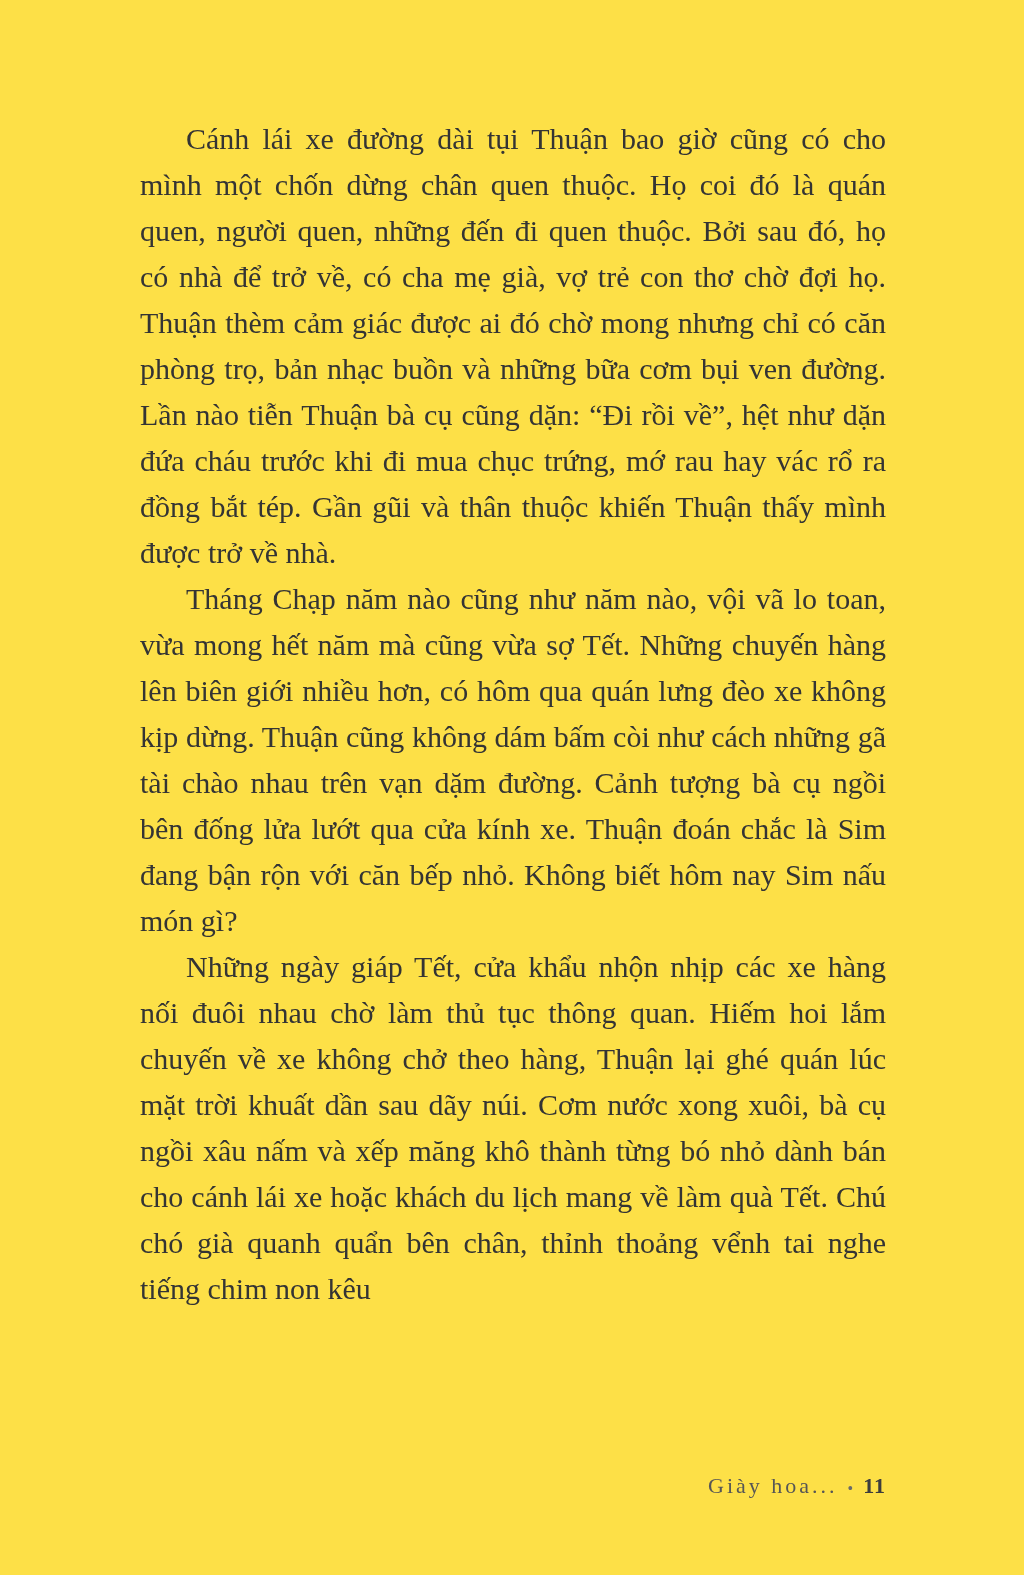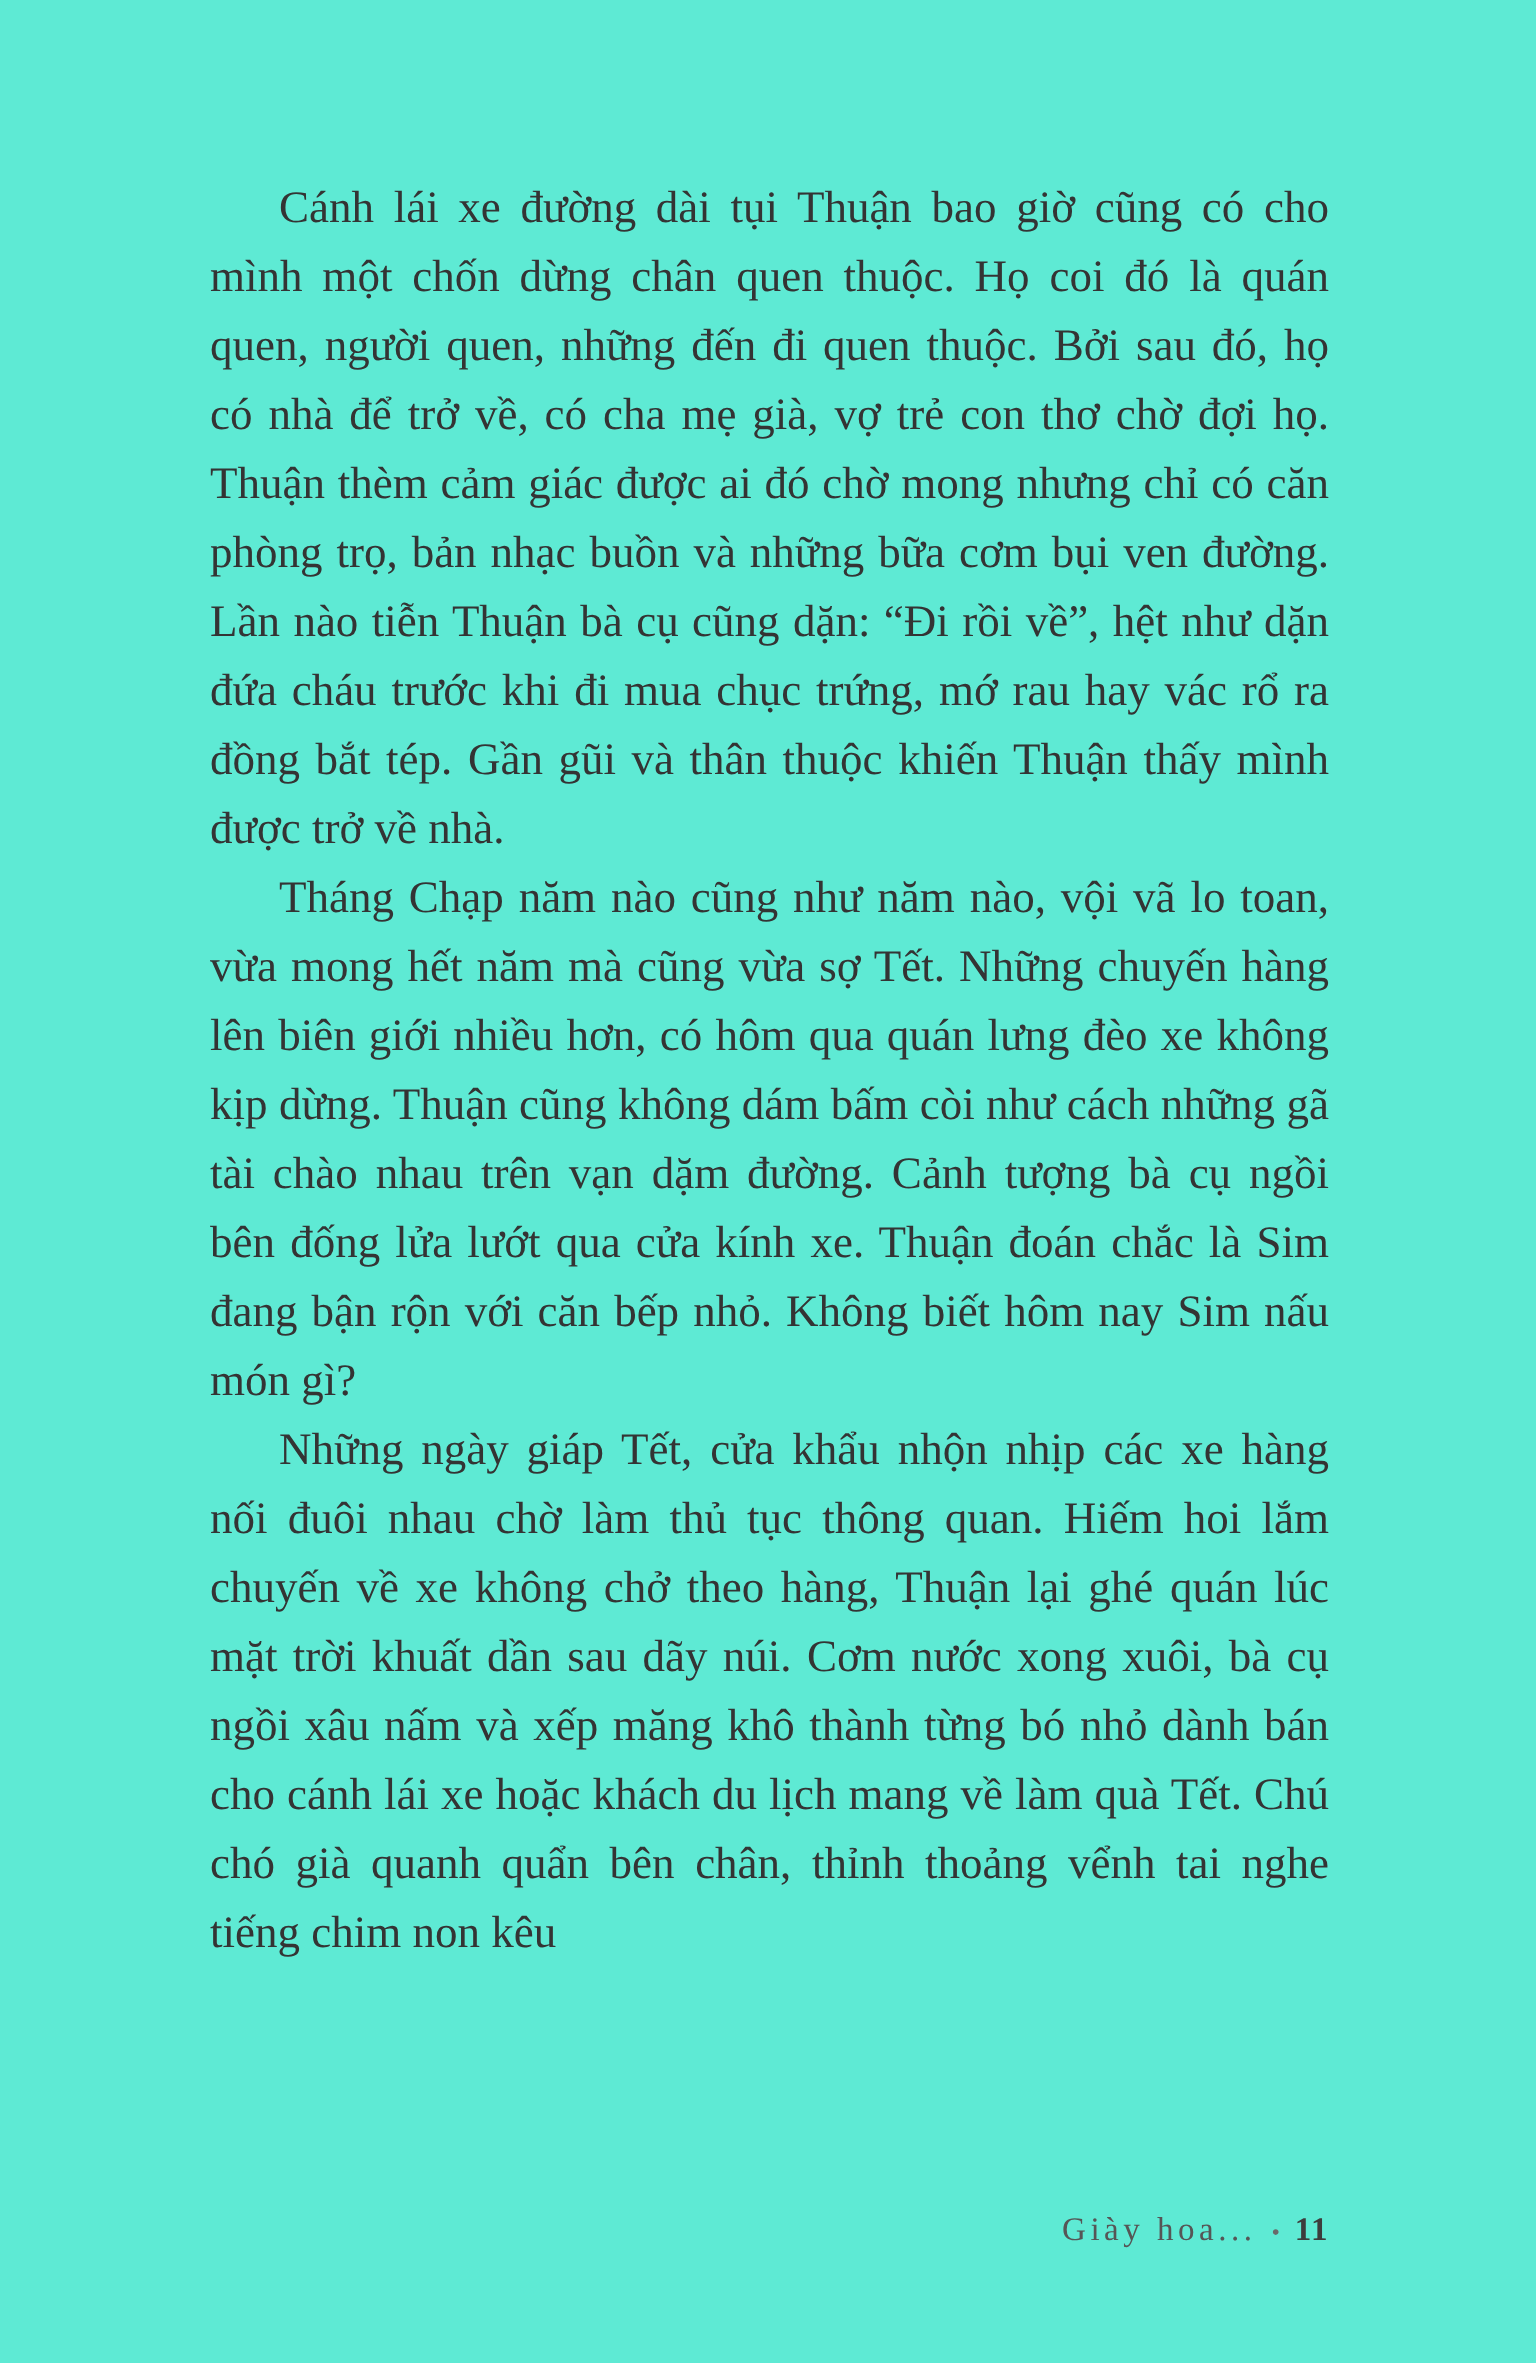--- a/index.html
+++ b/index.html
@@ -4,21 +4,21 @@
 <style>
   html, body {
     margin: 0;
     padding: 0;
     background: #ffffff;
   }
   .page {
     position: relative;
     width: 1024px;
     height: 1575px;
-    background: #5eead4;
+    background: #fde047;
     font-family: "Liberation Serif", serif;
     overflow: hidden;
   }
   .text-block {
     position: absolute;
     left: 140px;
     top: 116px;
     width: 746px;
     color: #343434;
     font-size: 30px;

